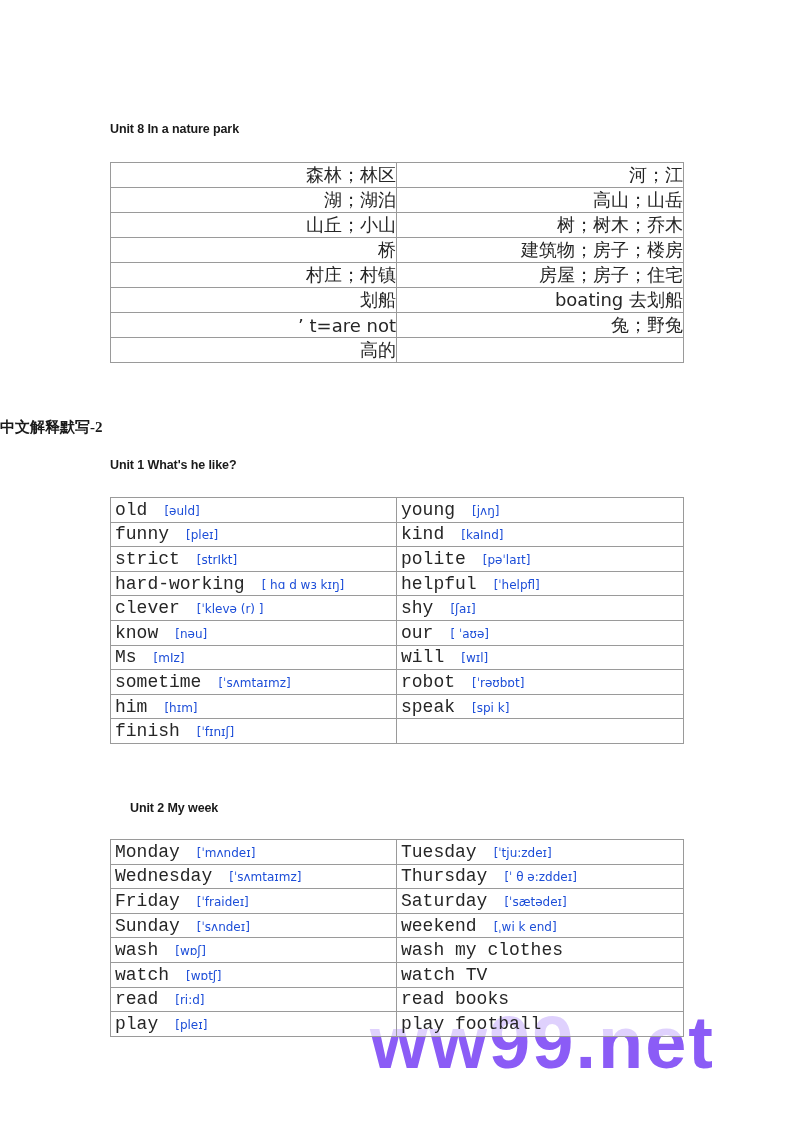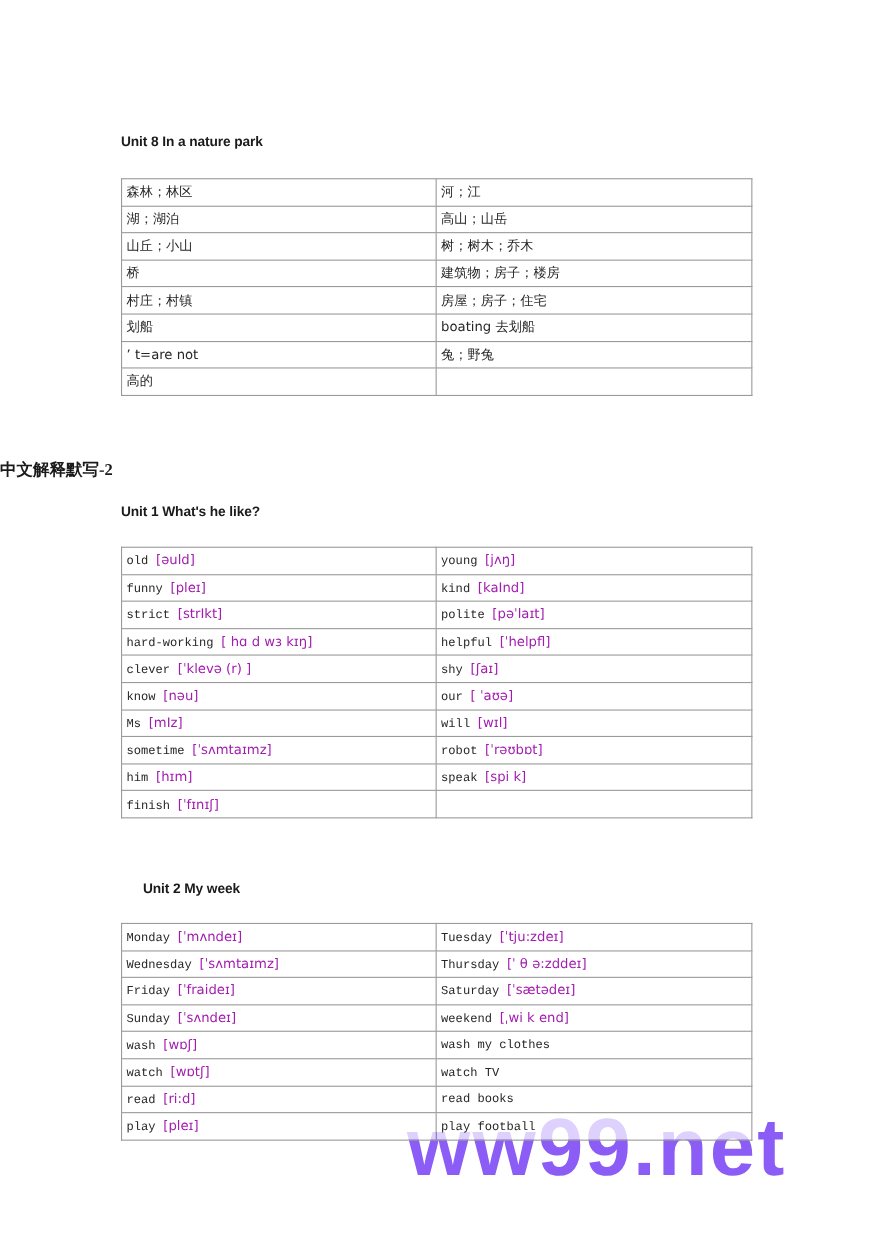--- a/index.html
+++ b/index.html
@@ -78,31 +78,32 @@
     vertical-align: middle;
     font-family: "Liberation Mono", monospace;
     font-size: 12.5px;
     color: #262626;
     overflow: hidden;
     white-space: nowrap;
     background: rgba(255,255,255,0.72);
   }
   table.vocab td.cn {
     font-family: "DejaVu Sans", sans-serif;
-    font-size: 12px;
+    font-size: 18px;
+    text-align: right;
   }
   .ipa {
-    color: #a21caf;
+    color: #1d4ed8;
     font-family: "DejaVu Sans", sans-serif;
     font-size: 12px;
-    margin-left: 7px;
+    margin-left: 17px;
   }
   .word {
     font-family: "Liberation Mono", monospace;
-    font-size: 11px;
+    font-size: 18px;
   }
 </style>
 </head>
 <body>
 
 <div class="page">
 
   <div class="watermark">ww99.net</div>
 
   <div class="content">

